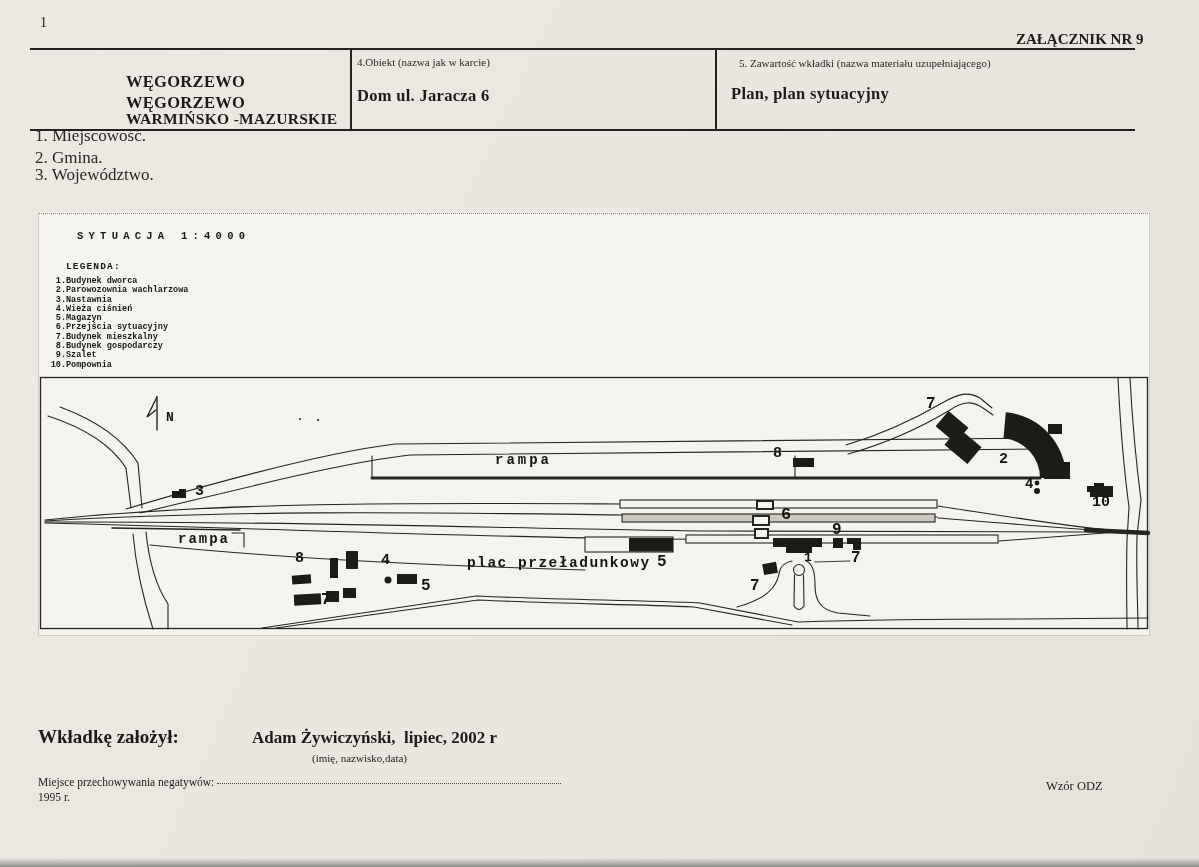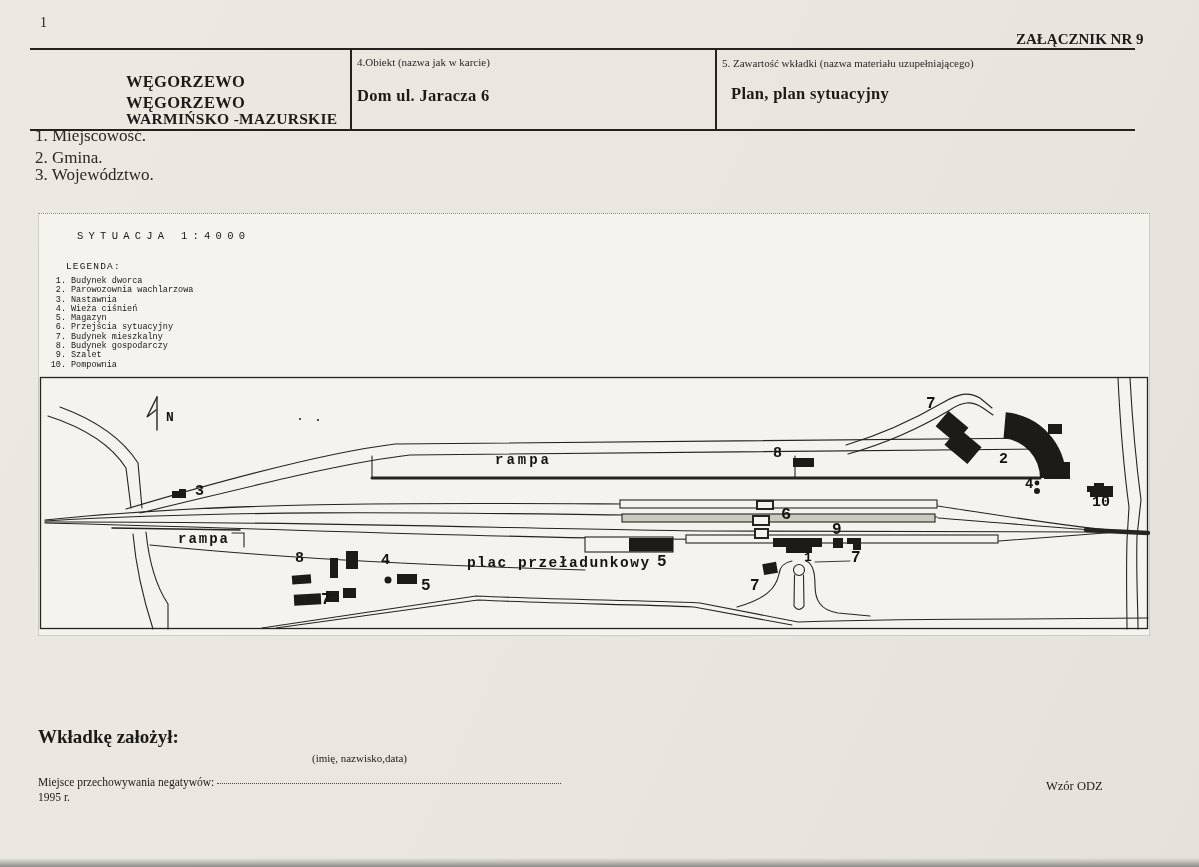--- a/index.html
+++ b/index.html
@@ -20,27 +20,27 @@
   .hr2{left:30px;top:129px;width:1105px;height:1.6px;}
   .vline{width:1.6px;background:#24221e;top:49px;height:80px;}
   .v1{left:350px;}
   .v2{left:715px;}
   .flabel{font-size:17px;color:#2a2823;margin-top:48px;}
   .fvalue{font-weight:bold;font-size:16.5px;letter-spacing:.3px;}
   .fsmall{font-size:11px;color:#2a2823;}
   
   .plan-paper{left:38px;top:213px;width:1112px;height:423px;background:#f5f3ed;
     border:1px solid #cfccc4;border-top:1px dotted #8f8c84;box-sizing:border-box;}
-  .mono{font-family:"Liberation Mono","DejaVu Sans Mono",monospace;font-weight:normal;color:#191814;}
+  .mono{font-family:"Liberation Mono","DejaVu Sans Mono",monospace;font-weight:bold;color:#191814;}
   .sytuacja{left:77px;top:230px;font-size:10.5px;letter-spacing:.5em;}
   .legenda-title{left:66px;top:261px;font-size:9.5px;letter-spacing:.12em;}
   .legend{left:44px;top:277px;font-size:8.5px;line-height:9.3px;}
   .legend .lrow{display:flex;}
   .legend .lnum{width:22px;text-align:right;}
-  .legend .ltxt{margin-left:5px;white-space:pre;}
+  .legend .ltxt{white-space:pre;}
   .map-svg{left:0;top:0;pointer-events:none;}
   .mk{font-family:"Liberation Mono","DejaVu Sans Mono",monospace;font-weight:bold;color:#15140f;line-height:1;}
   .maplabel{font-family:"Liberation Mono","DejaVu Sans Mono",monospace;font-weight:bold;color:#15140f;line-height:1;}
   
   .founder-label{left:38px;top:726px;font-size:19px;font-weight:bold;}
   .founder-value{left:252px;top:728px;font-size:17px;font-weight:bold;white-space:pre;}
   .founder-hint{left:312px;top:752px;font-size:11px;}
   .negatives{left:38px;top:776px;font-size:11.5px;}
   .leader{left:217px;top:769px;width:344px;height:14px;border-bottom:1.6px dotted #4a4843;}
   .year{left:38px;top:791px;font-size:11.5px;}
@@ -61,21 +61,21 @@
   <div class="abs flabel" style="left:35px;top:78px;">1. Miejscowość.</div>
   <div class="abs fvalue" style="left:126px;top:72px;">WĘGORZEWO</div>
   <div class="abs flabel" style="left:35px;top:100px;">2. Gmina.</div>
   <div class="abs fvalue" style="left:126px;top:93px;">WĘGORZEWO</div>
   <div class="abs flabel" style="left:35px;top:117px;">3. Województwo.</div>
   <div class="abs fvalue" style="left:126px;top:110px;font-size:15.5px;">WARMIŃSKO -MAZURSKIE</div>
 
   <div class="abs fsmall" style="left:357px;top:56px;">4.Obiekt (nazwa jak w karcie)</div>
   <div class="abs fvalue" style="left:357px;top:86px;">Dom ul. Jaracza 6</div>
 
-  <div class="abs fsmall" style="left:722px;top:57px;">5. Zawartość wkładki (nazwa materiału uzupełniającego)</div>
+  <div class="abs fsmall" style="left:739px;top:57px;">5. Zawartość wkładki (nazwa materiału uzupełniającego)</div>
   <div class="abs fvalue" style="left:731px;top:84px;">Plan, plan sytuacyjny</div>
 
   <div class="abs plan-paper"></div>
   <div class="abs mono sytuacja">SYTUACJA 1:4000</div>
   <div class="abs mono legenda-title">LEGENDA:</div>
 
   <div class="abs mono legend">
     <div class="lrow">
         <span class="lnum">1.</span>
         <span class="ltxt">Budynek dworca</span>
@@ -221,19 +221,20 @@
   <div class="abs mk" style="left:832px;top:522px;font-size:16px;">9</div>
   <div class="abs mk" style="left:804px;top:551px;font-size:13px;">1</div>
   <div class="abs mk" style="left:851px;top:550px;font-size:16px;">7</div>
   <div class="abs mk" style="left:750px;top:578px;font-size:16px;">7</div>
   <div class="abs mk" style="left:926px;top:396px;font-size:16px;">7</div>
   <div class="abs mk" style="left:999px;top:452px;font-size:15px;">2</div>
   <div class="abs mk" style="left:1025px;top:477px;font-size:14px;">4</div>
   <div class="abs mk" style="left:1092px;top:495px;font-size:15px;">10</div>
 
   <div class="abs founder-label">Wkładkę założył:</div>
+  <div class="abs founder-value">Adam Żywiczyński,  lipiec, 2002 r</div>
   <div class="abs founder-hint">(imię, nazwisko,data)</div>
   <div class="abs negatives">Miejsce przechowywania negatywów:</div>
   <div class="abs leader"></div>
   <div class="abs year">1995 r.</div>
   <div class="abs wzor">Wzór ODZ</div>
 
 </div>
 
 </body></html>

